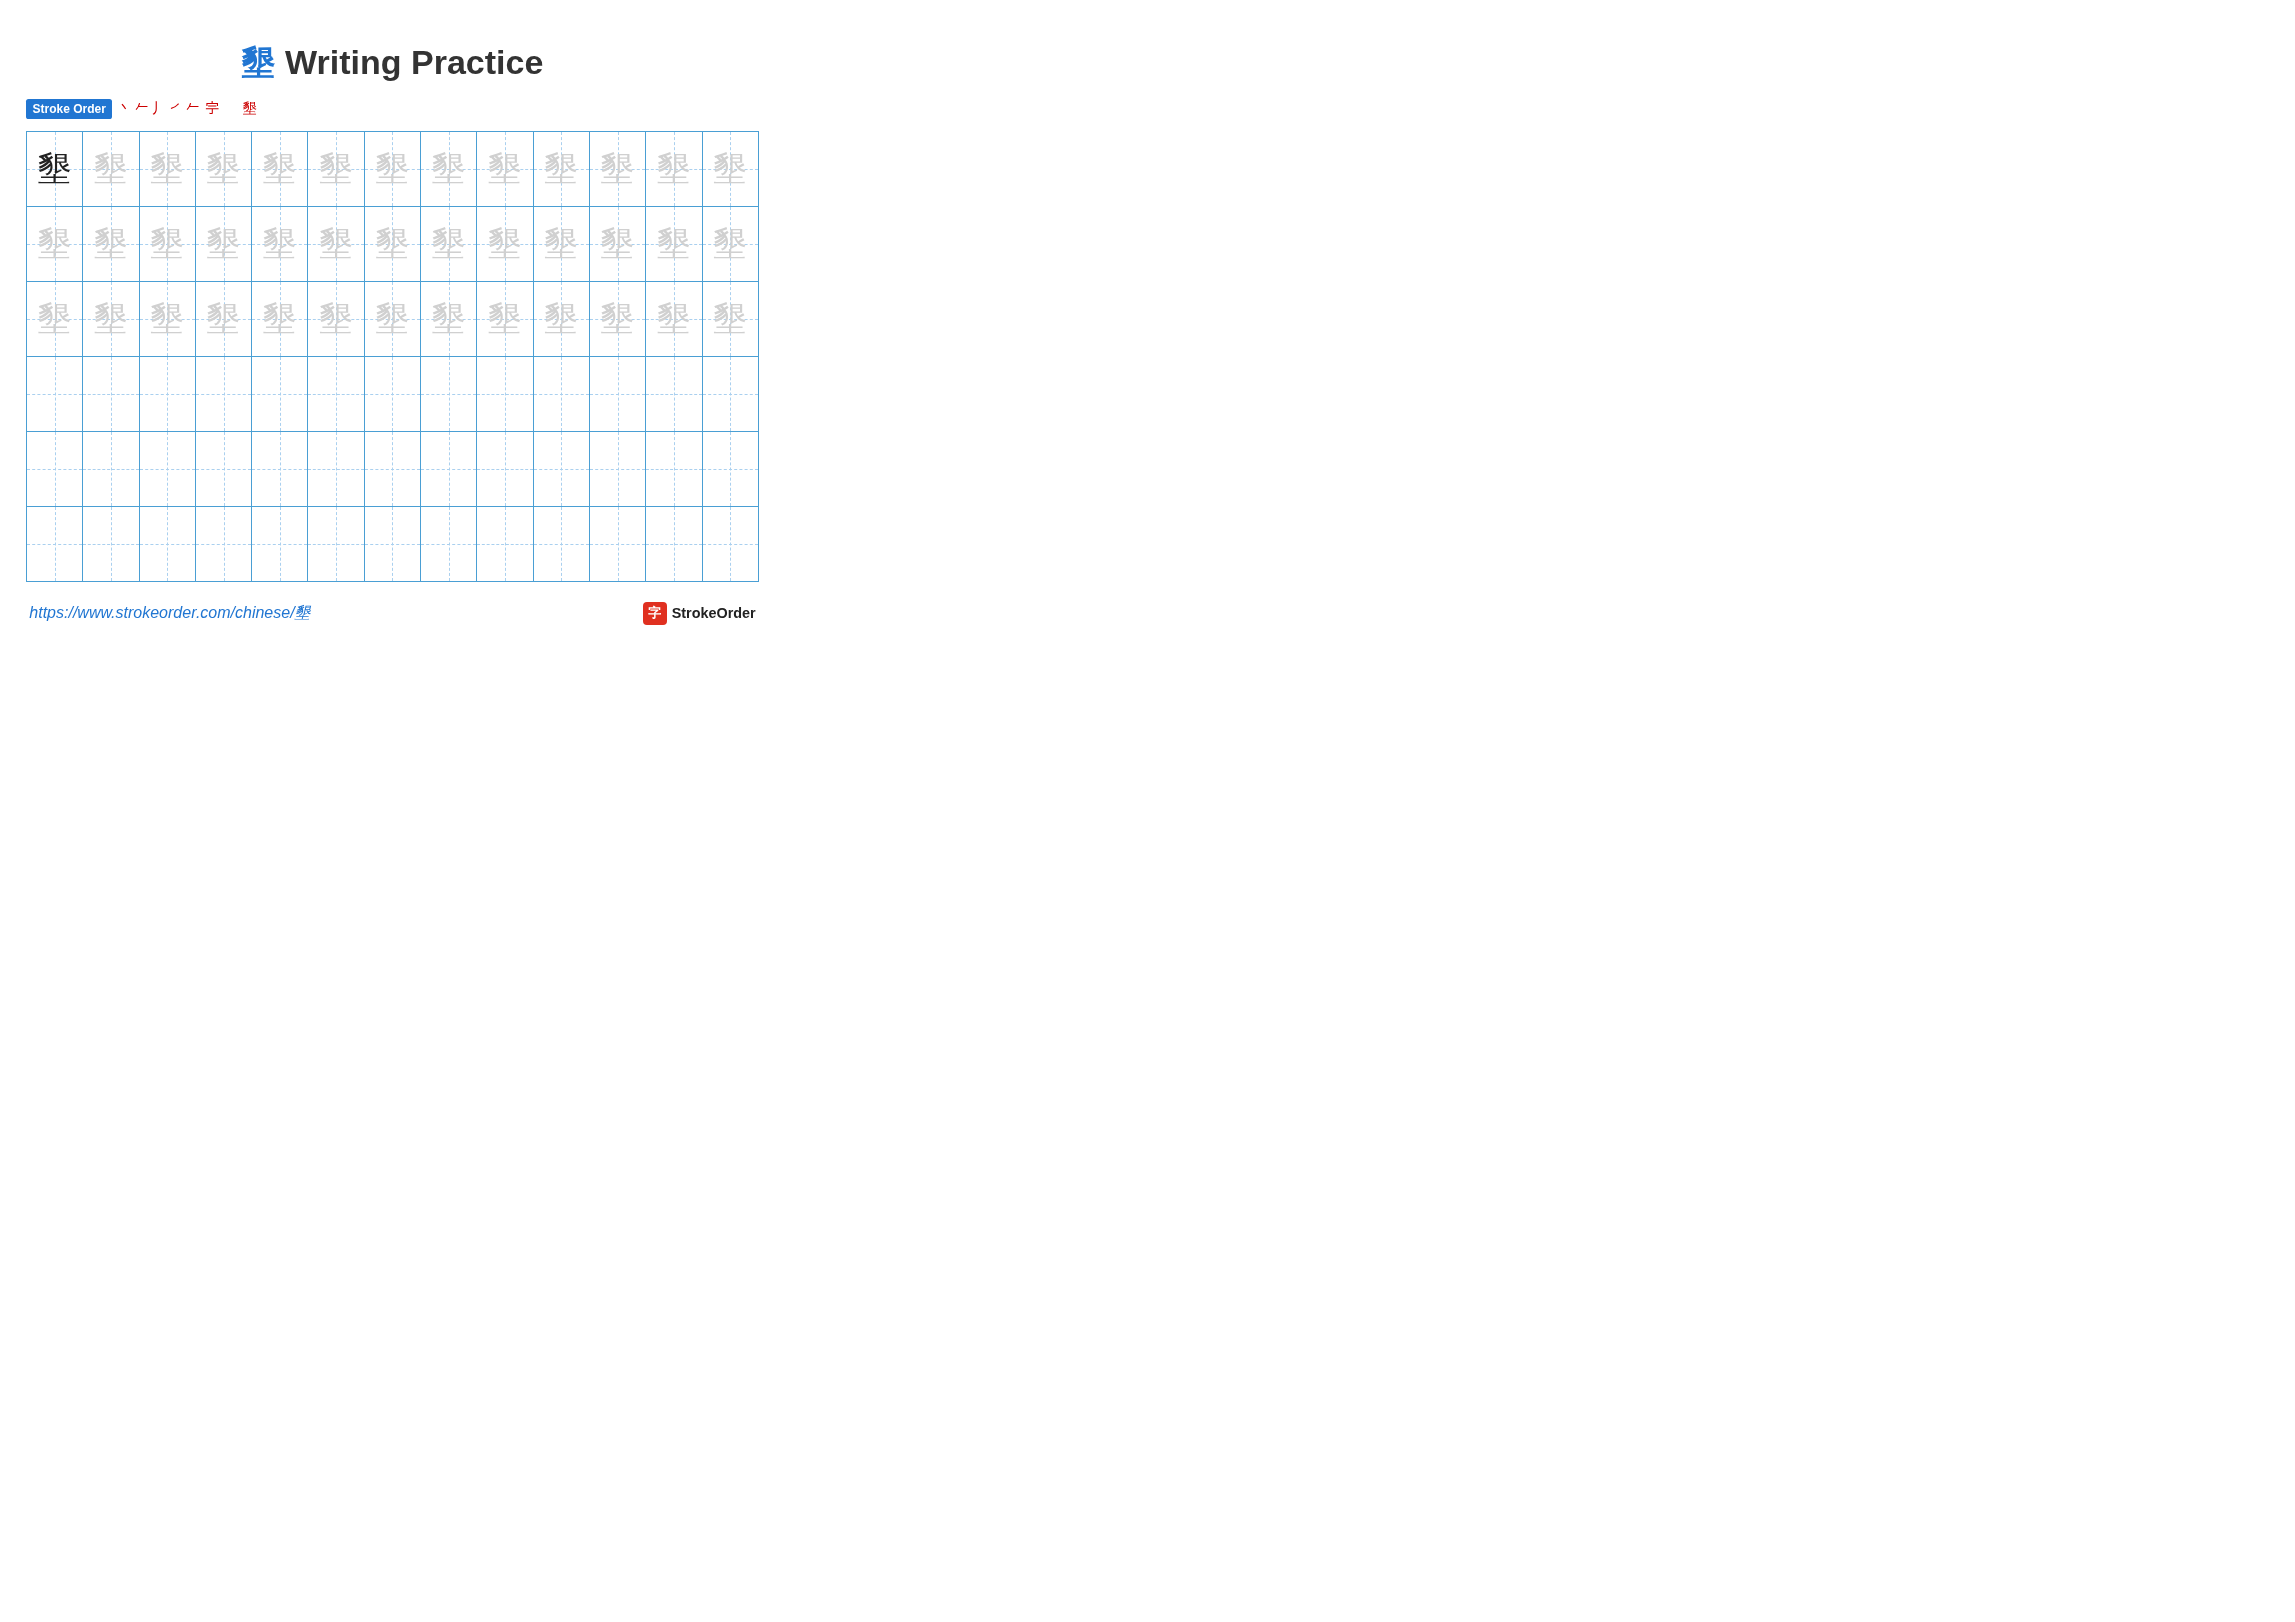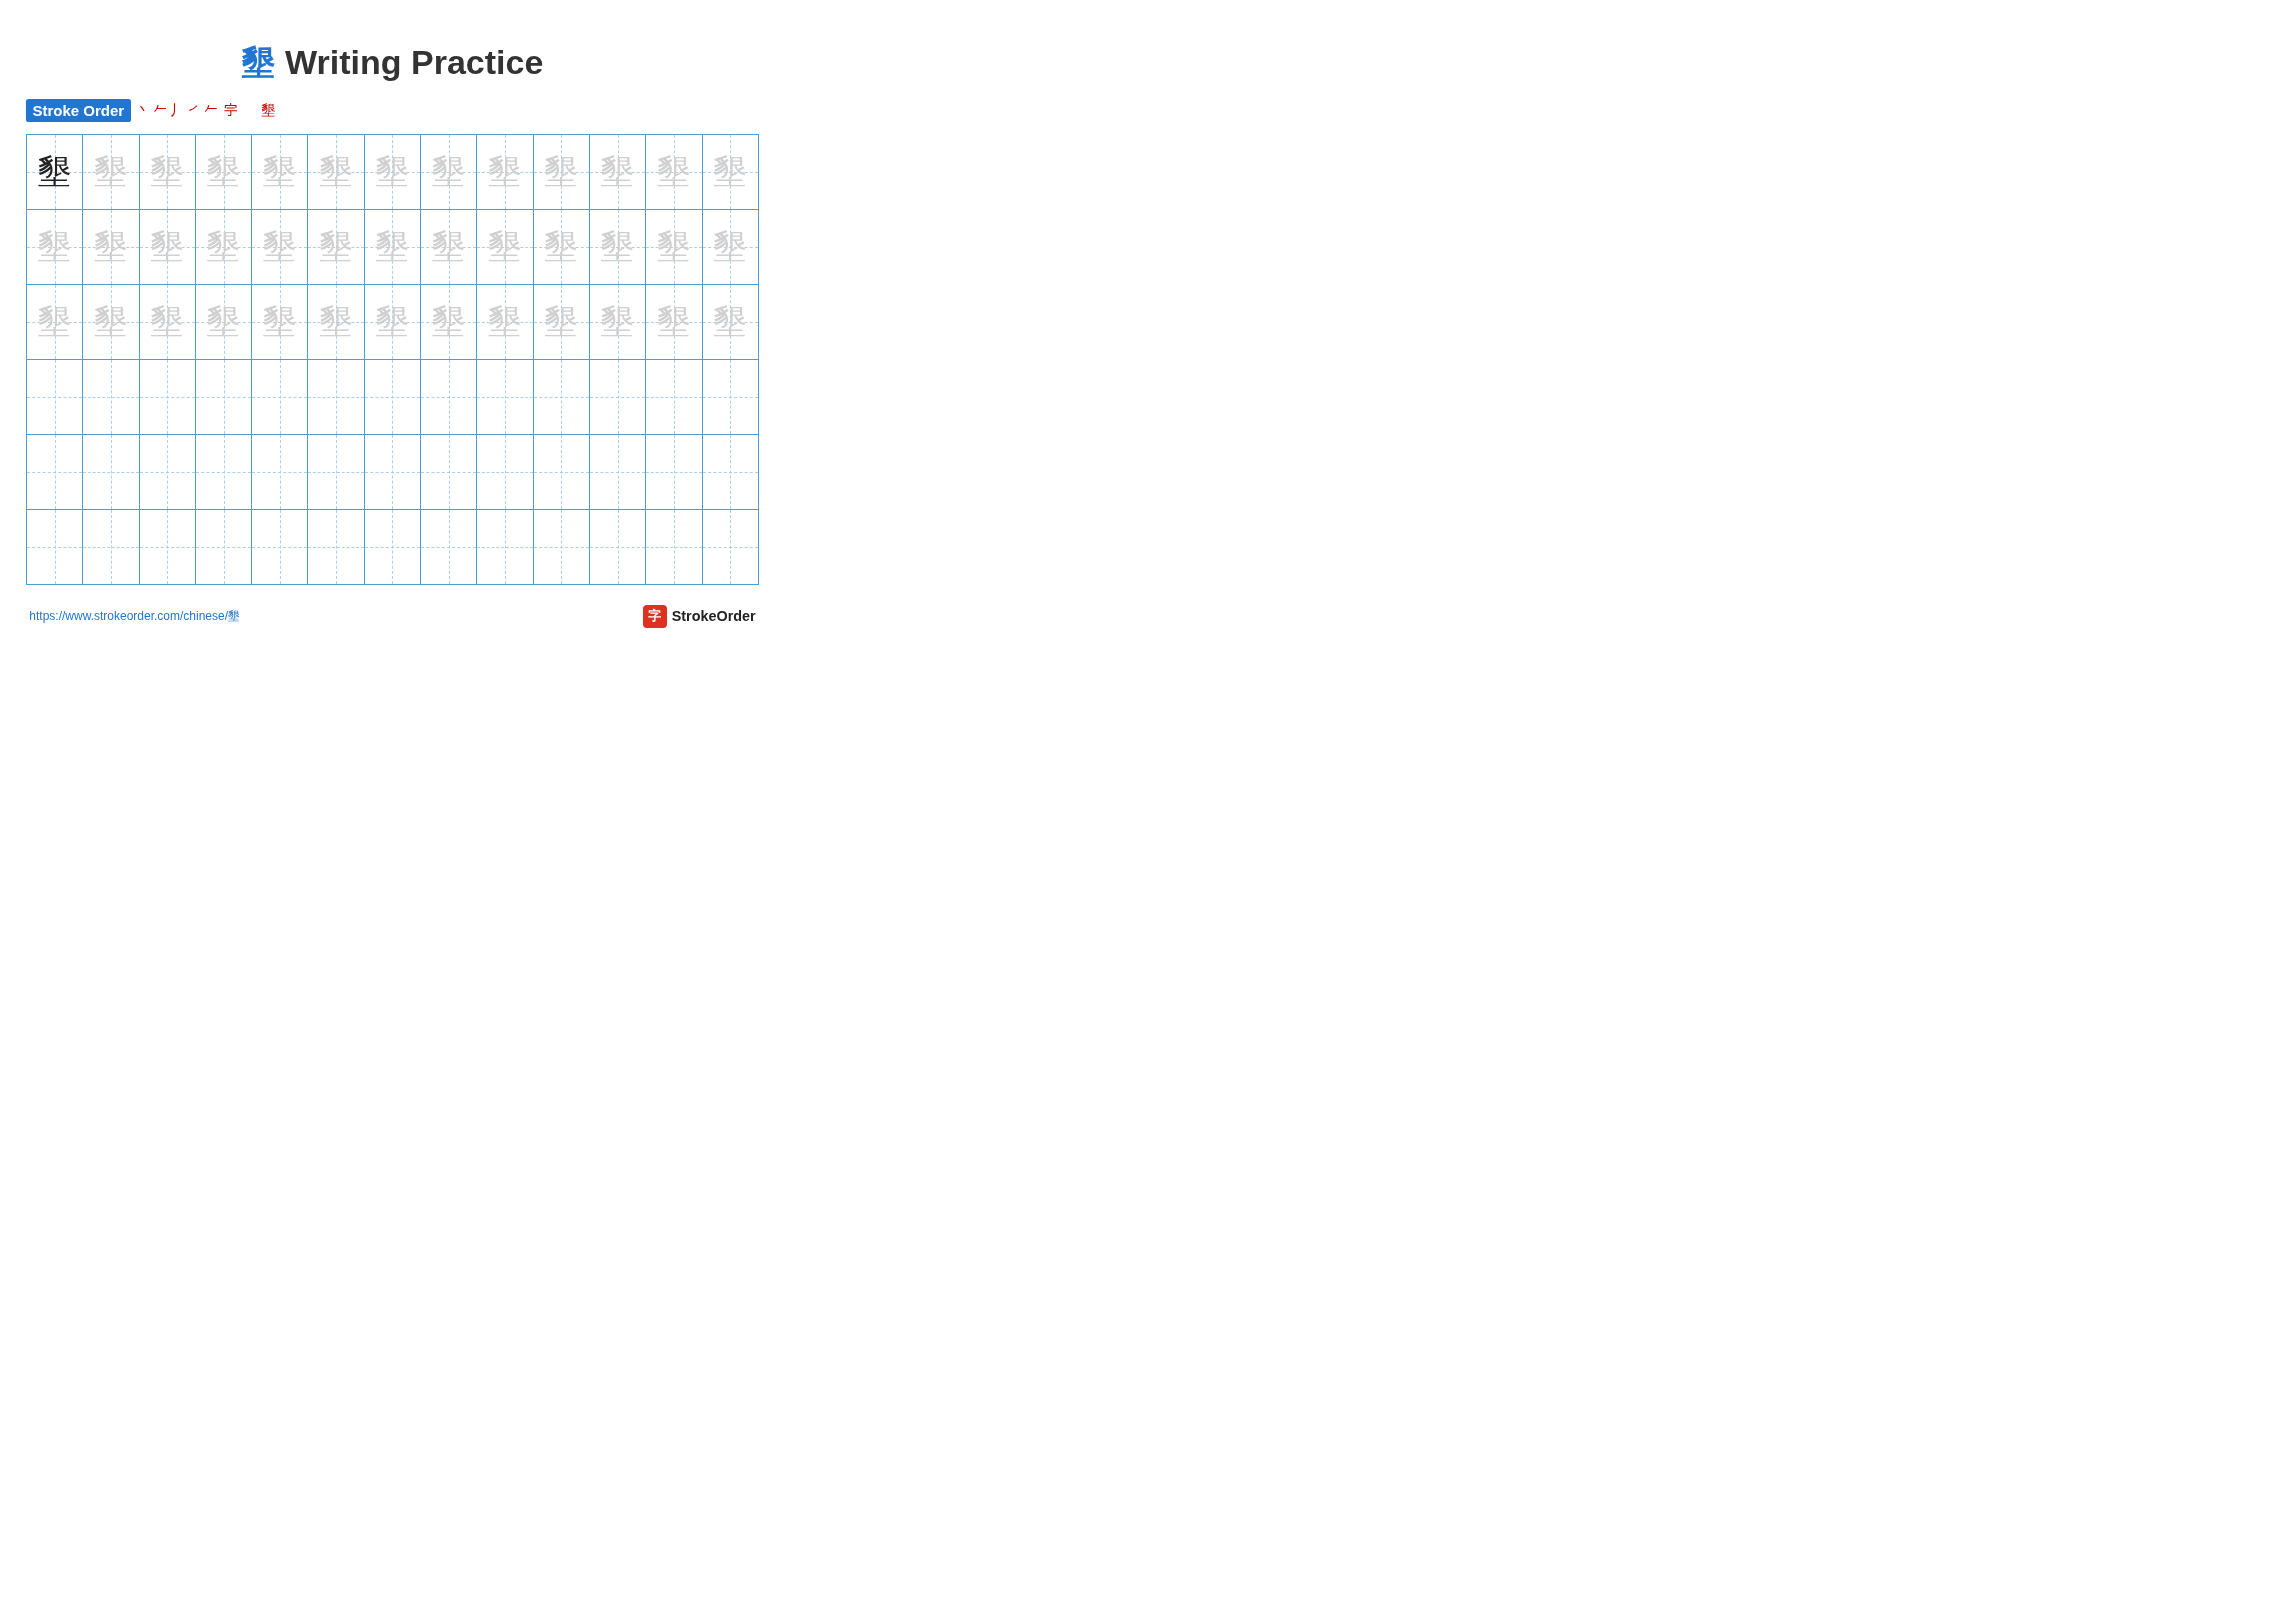--- a/index.html
+++ b/index.html
@@ -28,21 +28,21 @@
     .stroke-order-row {
       display: flex;
       align-items: center;
       margin-bottom: 11.8px;
       gap: 5.2px;
     }
 
     .stroke-order-badge {
       background: #2176d2;
       color: white;
-      font-size: 15px;
+      font-size: 12px;
       font-weight: bold;
       padding: 3.3px 6.5px;
       border-radius: 2.6px;
       white-space: nowrap;
       flex-shrink: 0;
     }
 
     .stroke-order-chars {
       display: flex;
       align-items: center;
@@ -112,22 +112,23 @@
     .footer {
       display: flex;
       justify-content: space-between;
       align-items: center;
       margin-top: 19.6px;
       padding: 0 3.3px;
     }
 
     .footer-url {
       color: #2176d2;
-      font-size: 12px;
+      font-size: 16px;
       text-decoration: none;
+      font-style: italic;
     }
 
     .footer-brand {
       display: flex;
       align-items: center;
       gap: 5.2px;
       font-size: 14.4px;
       font-weight: bold;
       color: #222;
     }

